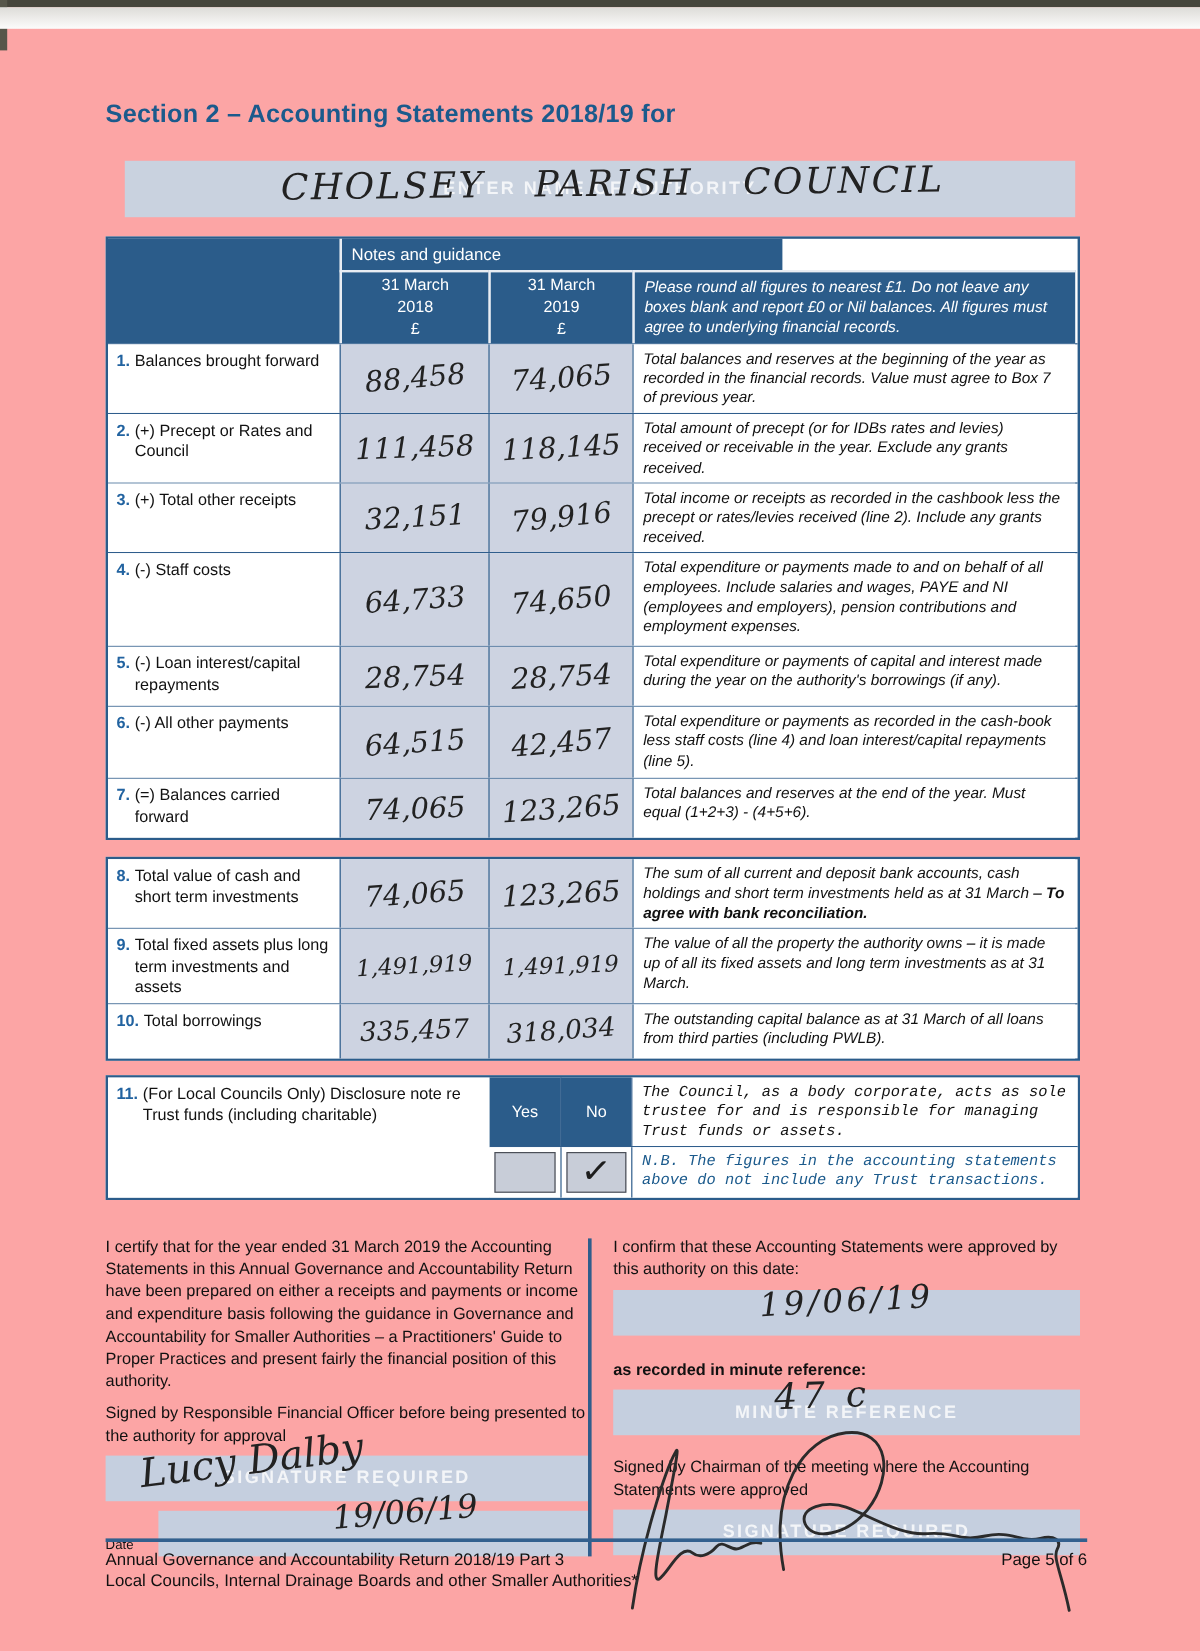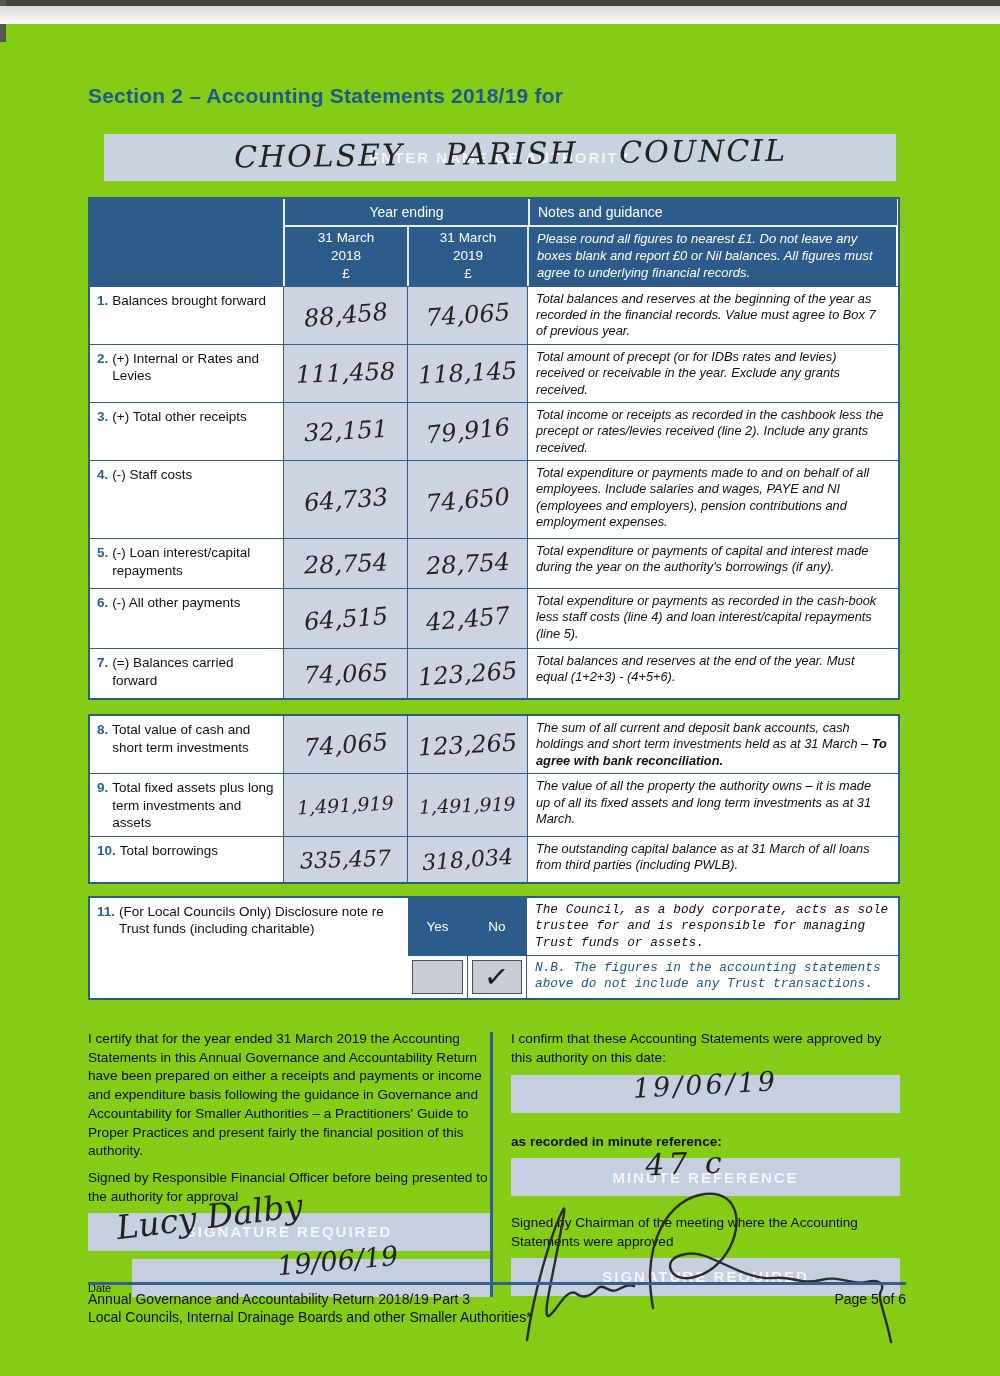--- a/index.html
+++ b/index.html
@@ -1,18 +1,18 @@
 <!DOCTYPE html>
 <html><head>
 <meta charset="utf-8">
 <style>
   * { margin:0; padding:0; box-sizing:border-box; }
   html,body { background:#e9e9e7; }
   body { font-family:"Liberation Sans", sans-serif; color:#111; }
-  .page { position:relative; width:1000px; height:1376px; background:#84cc16; margin:0 auto; overflow:hidden; }
+  .page { position:relative; width:1000px; height:1376px; background:#fca5a5; margin:0 auto; overflow:hidden; }
   
   .scan-top { position:absolute; top:0; left:0; width:1000px; height:6px; background:#45453b; }
   .scan-corner { position:absolute; top:0; left:0; width:6px; height:42px; background:#56564a; }
   .scan-fade { position:absolute; top:6px; left:0; width:1000px; height:18px; background:linear-gradient(#dddcd8, #fcfcfb); }
 
   .content { position:absolute; left:88px; top:84px; width:812px; }
 
   .section-title { color:#1b5a8c; font-weight:bold; font-size:21px; letter-spacing:.2px; }
 
   
@@ -101,21 +101,20 @@
     <div class="section-title">Section 2 – Accounting Statements 2018/19 for</div>
 
     <div class="name-box">
       <div class="watermark">ENTER NAME OF AUTHORITY</div>
       <div class="hand name-hand">CHOLSEY PARISH COUNCIL</div>
     </div>
 
     <div class="tbl">
       <div class="trow hdr-row">
         <div class="c w-lbl hdr hdr-blank"></div>
-        <div class="c hdr hdr-span" style="width:245px">Year ending</div>
         <div class="c w-note hdr hdr-span" style="justify-content:flex-start;padding-left:8px">Notes and guidance</div>
       </div>
       <div class="trow hdr-row" style="border-top:none">
         <div class="c w-lbl hdr hdr-blank"></div>
         <div class="c w-18 hdr hdr-col hdr-sub">31 March
 2018
 £</div>
         <div class="c w-19 hdr hdr-col hdr-sub">31 March
 2019
 £</div>
@@ -131,21 +130,21 @@
             <span class="hand" style="transform:rotate(-5deg)">88,458</span>
           </div>
         <div class="c w-19 val">
             <span class="hand" style="transform:rotate(-4deg)">74,065</span>
           </div>
         <div class="c w-note note">Total balances and reserves at the beginning of the year as recorded in the financial records. Value must agree to Box 7 of previous year.</div>
       </div>
       <div class="trow" style="min-height:58px">
         <div class="c w-lbl lbl">
             <span class="num">2.</span>
-            <span>(+) Internal or Rates and Levies</span>
+            <span>(+) Precept or Rates and Council</span>
           </div>
         <div class="c w-18 val">
             <span class="hand" style="transform:rotate(-2deg)">111,458</span>
           </div>
         <div class="c w-19 val">
             <span class="hand" style="transform:rotate(-3deg)">118,145</span>
           </div>
         <div class="c w-note note">Total amount of precept (or for IDBs rates and levies) received or receivable in the year. Exclude any grants received.</div>
       </div>
       <div class="trow" style="min-height:54px">

